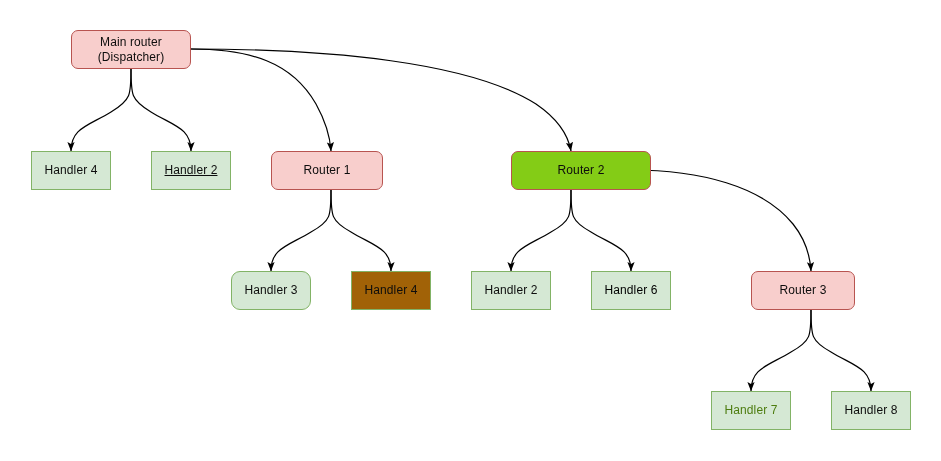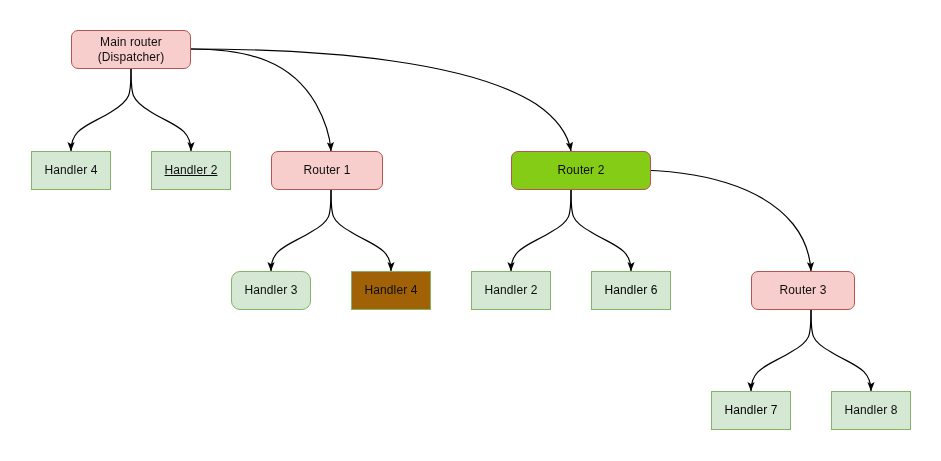--- a/index.html
+++ b/index.html
@@ -89,17 +89,17 @@
 (Dispatcher)</span></div>
       <div class="node node-handler" style="left: 31px; top: 151px; width: 80px; height: 39px; background: rgb(213, 232, 212); border-color: rgb(130, 179, 102); color: rgb(13, 13, 13);"><span class="node-label">Handler 4</span></div>
       <div class="node node-handler" style="left: 151px; top: 151px; width: 80px; height: 39px; background: rgb(213, 232, 212); border-color: rgb(130, 179, 102); color: rgb(13, 13, 13); text-decoration: underline;"><span class="node-label">Handler 2</span></div>
       <div class="node node-router" style="left: 271px; top: 151px; width: 112px; height: 39px; background: rgb(248, 206, 204); border-color: rgb(184, 84, 80); color: rgb(13, 13, 13);"><span class="node-label">Router 1</span></div>
       <div class="node node-router" style="left: 511px; top: 151px; width: 140px; height: 39px; background: #84cc16; border-color: rgb(184, 84, 80); color: rgb(13, 13, 13);"><span class="node-label">Router 2</span></div>
       <div class="node node-handler" style="left: 231px; top: 271px; width: 80px; height: 39px; background: rgb(213, 232, 212); border-color: rgb(130, 179, 102); color: rgb(13, 13, 13); border-radius: 9px;"><span class="node-label">Handler 3</span></div>
       <div class="node node-handler" style="left: 351px; top: 271px; width: 80px; height: 39px; background: #a16207; border-color: rgb(130, 179, 102); color: rgb(13, 13, 13);"><span class="node-label">Handler 4</span></div>
       <div class="node node-handler" style="left: 471px; top: 271px; width: 80px; height: 39px; background: rgb(213, 232, 212); border-color: rgb(130, 179, 102); color: rgb(13, 13, 13);"><span class="node-label">Handler 2</span></div>
       <div class="node node-handler" style="left: 591px; top: 271px; width: 80px; height: 39px; background: rgb(213, 232, 212); border-color: rgb(130, 179, 102); color: #000000;"><span class="node-label">Handler 6</span></div>
       <div class="node node-router" style="left: 751px; top: 271px; width: 104px; height: 39px; background: rgb(248, 206, 204); border-color: rgb(184, 84, 80); color: rgb(13, 13, 13); justify-content: center;"><span class="node-label">Router 3</span></div>
-      <div class="node node-handler" style="left: 711px; top: 391px; width: 80px; height: 39px; background: rgb(213, 232, 212); border-color: rgb(130, 179, 102); color: #000000;"><span class="node-label">Handler 7</span></div>
+      <div class="node node-handler" style="left: 711px; top: 391px; width: 80px; height: 39px; background: rgb(213, 232, 212); border-color: rgb(130, 179, 102); color: #4d7c0f;"><span class="node-label">Handler 7</span></div>
       <div class="node node-handler" style="left: 831px; top: 391px; width: 80px; height: 39px; background: rgb(213, 232, 212); border-color: rgb(130, 179, 102); color: rgb(13, 13, 13);"><span class="node-label">Handler 8</span></div>
     </div>
 
 </div>
 
 </body></html>

